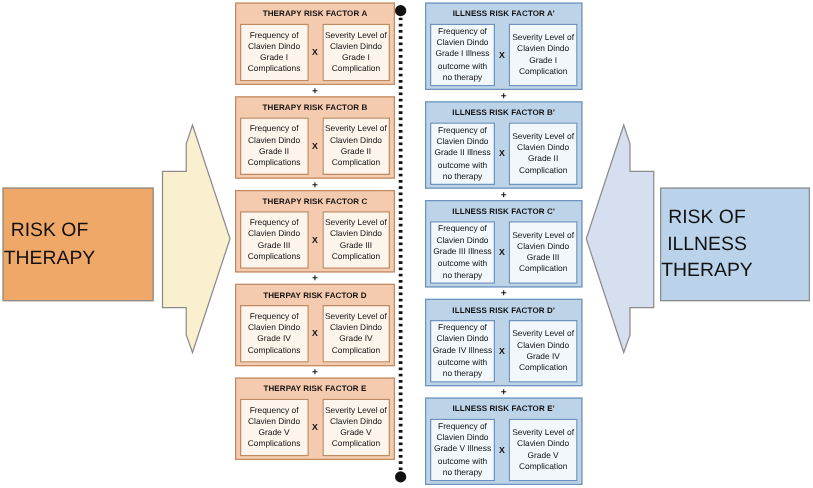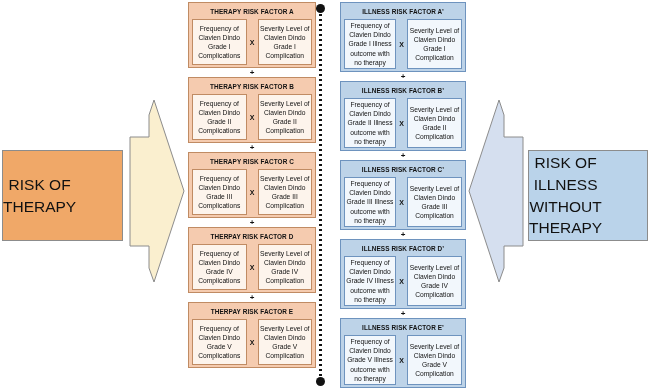--- a/index.html
+++ b/index.html
@@ -83,21 +83,20 @@
   <div class="arrow" id="illness-arrow" style="left:467px;top:98px;">
     <svg width="58" height="186" viewBox="0 0 58 186">
       <polygon points="32,2 2,93 32,184 37,170 37,148 56,148 56,39 37,39 37,17" fill="#D5DFEF" stroke="#8c8c8c" stroke-width="1"></polygon>
     </svg>
   </div>
 
   <div class="endblock" id="illness-block">
     <div class="lines">
       <div>RISK OF</div>
       <div>ILLNESS</div>
-      <div>WITHOUT</div>
       <div>THERAPY</div>
     </div>
   </div>
 
   <div id="divider">
     <div class="cap top"></div>
     <div class="dotline"></div>
     <div class="cap bot"></div>
   </div>
 

